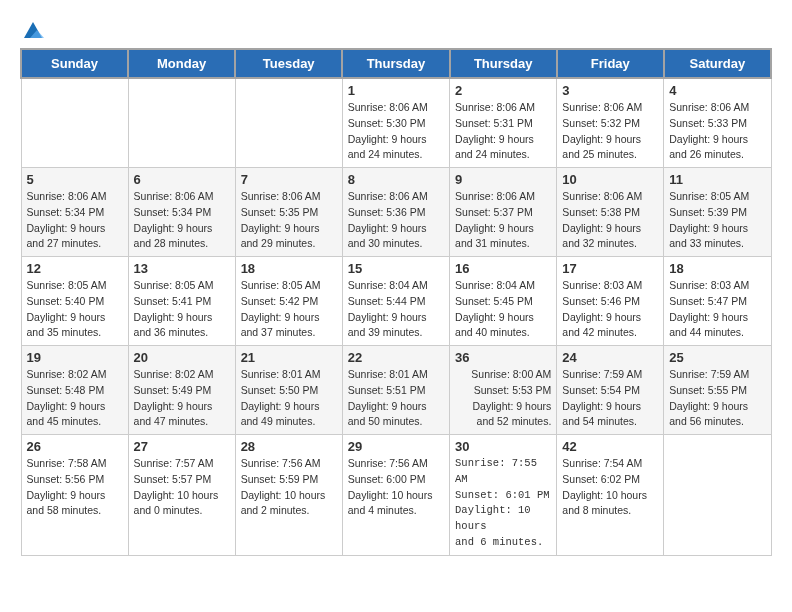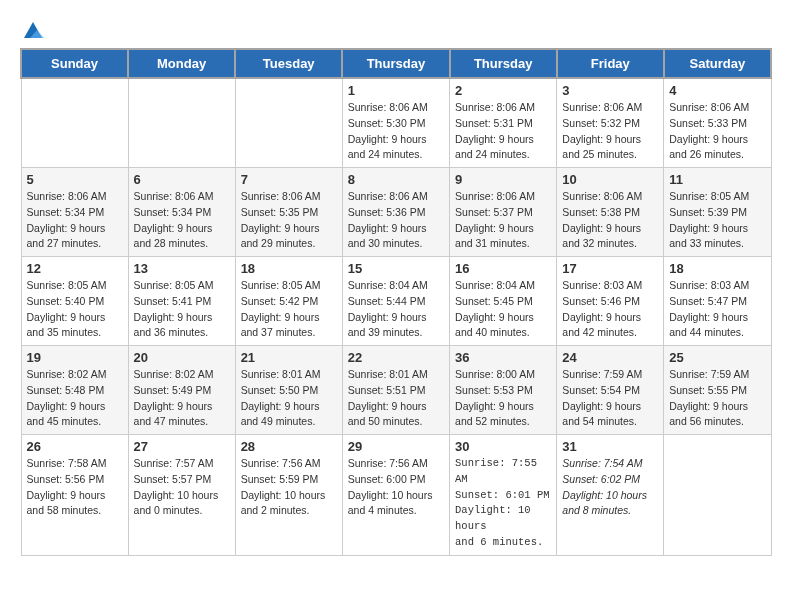--- a/index.html
+++ b/index.html
@@ -266,21 +266,21 @@
         </td>
         <td>
           <span class="day-number">22</span>
           <div class="day-info" style="white-space: pre-line;">Sunrise: 8:01 AM
 Sunset: 5:51 PM
 Daylight: 9 hours
 and 50 minutes.</div>
         </td>
         <td>
           <span class="day-number">36</span>
-          <div class="day-info" style="white-space: pre-line;">Sunrise: 8:00 AM
+          <div class="day-info" style="white-space: pre-line; text-align: right;">Sunrise: 8:00 AM
 Sunset: 5:53 PM
 Daylight: 9 hours
 and 52 minutes.</div>
         </td>
         <td>
           <span class="day-number">24</span>
           <div class="day-info" style="white-space: pre-line;">Sunrise: 7:59 AM
 Sunset: 5:54 PM
 Daylight: 9 hours
 and 54 minutes.</div>
@@ -323,22 +323,22 @@
 and 4 minutes.</div>
         </td>
         <td>
           <span class="day-number">30</span>
           <div class="day-info" style="white-space: pre-line; font-family: Liberation Mono, monospace;">Sunrise: 7:55 AM
 Sunset: 6:01 PM
 Daylight: 10 hours
 and 6 minutes.</div>
         </td>
         <td>
-          <span class="day-number">31</span>
-          <div class="day-info" style="white-space: pre-line; font-style: italic;">Sunrise: 7:54 AM
+          <span class="day-number">42</span>
+          <div class="day-info" style="white-space: pre-line;">Sunrise: 7:54 AM
 Sunset: 6:02 PM
 Daylight: 10 hours
 and 8 minutes.</div>
         </td>
         <td class="empty-cell"></td>
       </tr>
     </tbody>
 </table>
 
 </body></html>

